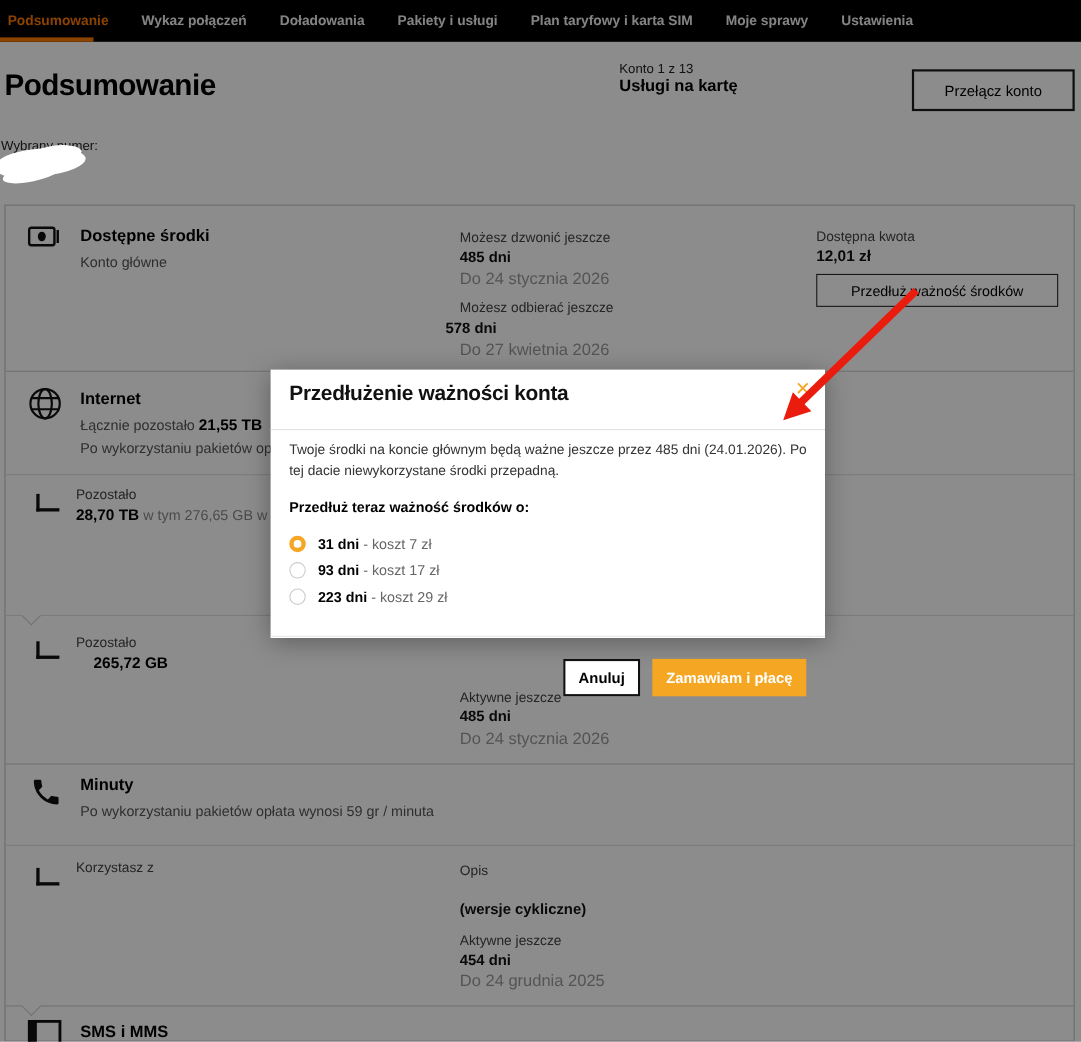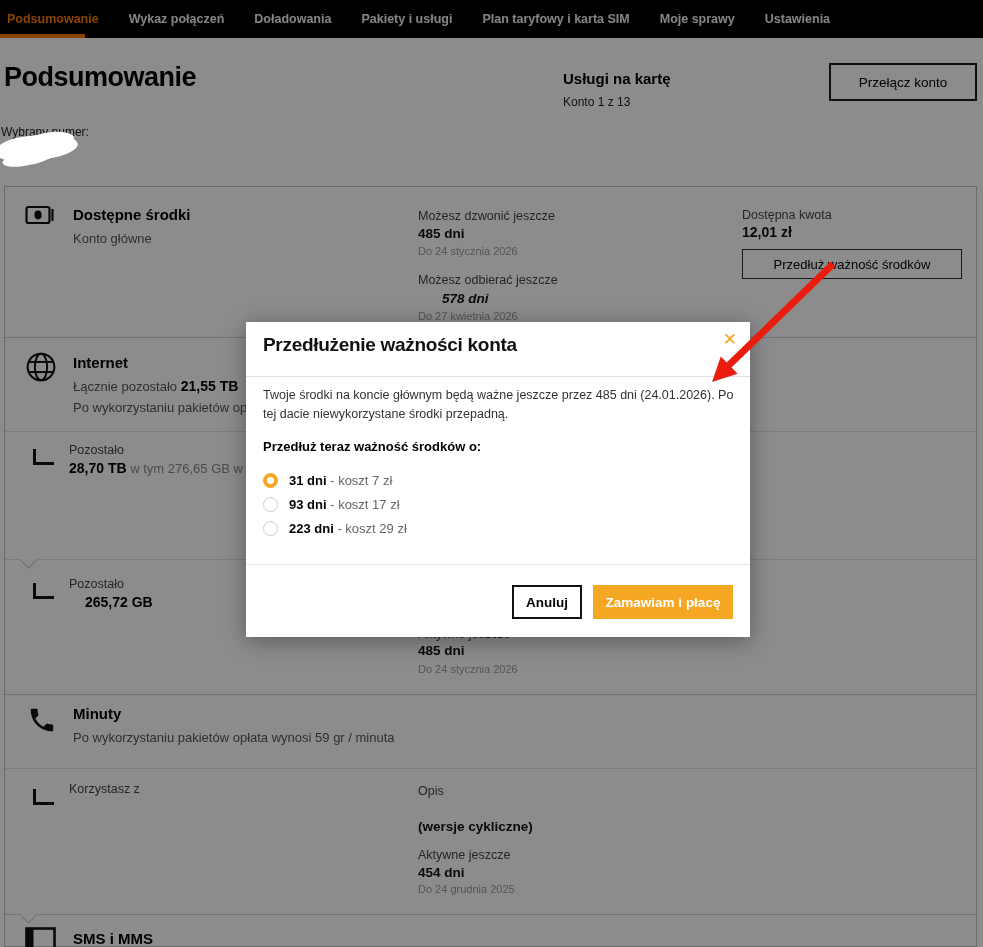--- a/index.html
+++ b/index.html
@@ -13,50 +13,50 @@
 
   
   .topnav{position:absolute;left:0;top:0;width:983px;height:38px;background:#000;z-index:1;}
   .tabs{display:flex;align-items:center;height:38px;padding-left:7px;gap:30px;}
   .tab{font-size:12.5px;font-weight:bold;color:#f1f1f1;white-space:nowrap;cursor:pointer;}
   .tab.active{color:#ff7900;}
   .tab-underline{position:absolute;left:0;top:34px;width:85px;height:4px;background:#ff7900;}
 
   
   .h1{position:absolute;left:4px;top:62px;font-size:27px;font-weight:bold;color:#000;letter-spacing:-0.5px;}
-  .acct-label{position:absolute;left:563px;top:55px;font-size:12px;color:#222;margin-top:40px;}
+  .acct-label{position:absolute;left:563px;top:55px;font-size:12px;color:#222;}
   .acct-name{position:absolute;left:563px;top:70px;font-size:15px;font-weight:bold;color:#000;}
   .switch-btn{position:absolute;left:829px;top:63px;width:148px;height:38px;border:2px solid #1a1a1a;
     background:transparent;display:flex;align-items:center;justify-content:center;
     font-size:13.5px;color:#000;box-sizing:border-box;cursor:pointer;}
   .wybrany{position:absolute;left:1px;top:125px;font-size:12px;color:#222;}
 
   
   .card{position:absolute;left:4px;top:186px;width:973px;height:761px;background:#fff;
     border:1px solid #c4c4c4;box-sizing:border-box;}
   .divider{position:absolute;left:0;right:0;height:1px;background:#cfcfcf;}
   .notch{position:absolute;width:12px;height:12px;background:#fff;transform:rotate(45deg);
     border-right:1px solid #cfcfcf;border-bottom:1px solid #cfcfcf;}
   .sec-title{position:absolute;font-size:15px;font-weight:bold;color:#000;}
   .sec-sub{position:absolute;font-size:13px;color:#555;}
   .lbl{position:absolute;font-size:12.5px;color:#444;}
   .val{position:absolute;font-size:13.5px;font-weight:bold;color:#111;}
-  .until{position:absolute;font-size:11px;color:#9a9a9a;}
+  .until{position:absolute;font-size:15px;color:#9a9a9a;}
   .mix{position:absolute;font-size:13px;color:#555;}
   .mix b{color:#000;font-size:14px;}
   .gray-extra{color:#8a8a8a;font-size:13px;font-weight:normal;}
   .corner-icon{position:absolute;width:18px;height:13px;
     border-left:3px solid #111;border-bottom:3px solid #111;}
   .extend-btn{position:absolute;left:737px;top:62px;width:220px;height:30px;border:1.5px solid #2b2b2b;
     background:transparent;display:flex;align-items:center;justify-content:center;
     font-size:13px;color:#000;box-sizing:border-box;cursor:pointer;}
 
   
   .overlay{position:absolute;left:0;top:0;width:983px;height:947px;background:rgba(0,0,0,0.45);z-index:10;}
-  .modal{position:absolute;left:246px;top:322px;width:504px;height:315px;background:#fff;z-index:20;
+  .modal{position:absolute;left:246px;top:336px;width:504px;height:244px;background:#fff;z-index:20;
     box-shadow:0 4px 22px rgba(0,0,0,0.35);}
   .modal-title{position:absolute;left:17px;top:12px;font-size:19px;font-weight:bold;color:#111;letter-spacing:-0.3px;}
   .modal-close{position:absolute;right:13px;top:8px;font-size:17px;font-weight:bold;color:#f5a623;cursor:pointer;line-height:20px;}
   .modal-div1{position:absolute;left:0;right:0;top:54px;height:1px;background:#e1e1e1;}
   .modal-body{position:absolute;left:17px;top:64px;width:480px;font-size:12.5px;color:#333;line-height:18.5px;}
   .modal-choose{position:absolute;left:17px;top:117px;font-size:13px;font-weight:bold;color:#000;}
   .radio-row{position:absolute;left:17px;height:18px;display:flex;align-items:center;gap:11px;cursor:pointer;}
   .radio{width:15px;height:15px;border-radius:50%;box-sizing:border-box;border:1.5px solid #ccc;background:#fff;flex:0 0 auto;}
   .radio.sel{border:4.5px solid #f5a623;}
   .radio-label{font-size:13px;color:#666;white-space:nowrap;}
@@ -108,21 +108,21 @@
       <line x1="27.5" y1="4" x2="27.5" y2="16" stroke="#111" stroke-width="2.2"></line>
     </svg>
   </div>
   <div class="sec-title" style="left:68px;top:19px;">Dostępne środki</div>
   <div class="sec-sub" style="left:68px;top:44px;">Konto główne</div>
 
   <div class="lbl" style="left:413px;top:22px;">Możesz dzwonić jeszcze</div>
   <div class="val" style="left:413px;top:39px;">485 dni</div>
   <div class="until" style="left:413px;top:58px;">Do 24 stycznia 2026</div>
   <div class="lbl" style="left:413px;top:86px;">Możesz odbierać jeszcze</div>
-  <div class="val" style="left:437px;top:104px;font-style:italic;">578 dni</div>
+  <div class="val" style="left:400px;top:104px;">578 dni</div>
   <div class="until" style="left:413px;top:123px;">Do 27 kwietnia 2026</div>
 
   <div class="lbl" style="left:737px;top:21px;">Dostępna kwota</div>
   <div class="val" style="left:737px;top:37px;font-size:14px;">12,01 zł</div>
   <button class="extend-btn">Przedłuż ważność środków</button>
 
   <div class="divider" style="top:150px;"></div>
 
   <div class="abs" style="left:20px;top:164px;">
     <svg class="icon" width="32" height="32" viewBox="0 0 24 24" fill="none" stroke="#111" stroke-width="1.5">

